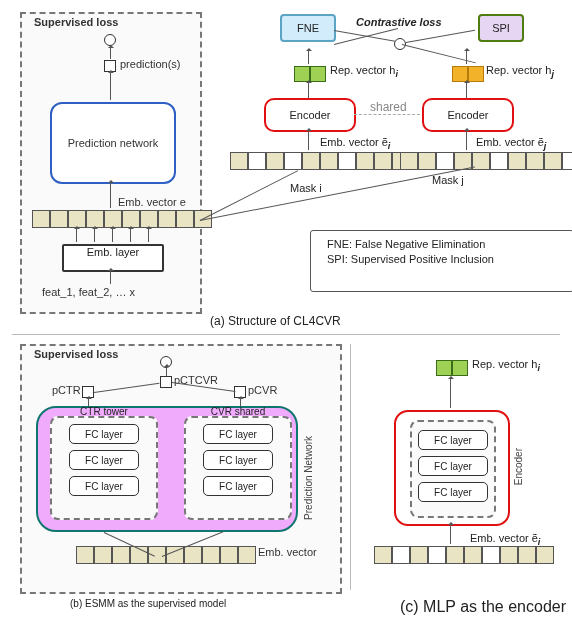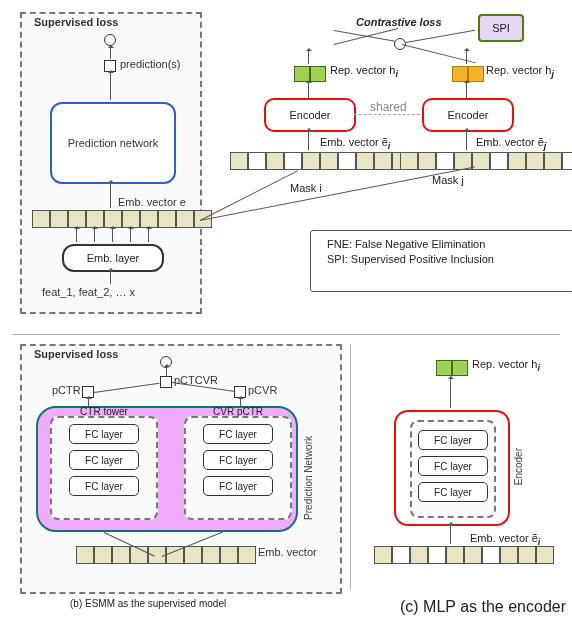--- a/index.html
+++ b/index.html
@@ -4,21 +4,21 @@
 <style>
   body{margin:0;font-family:Arial,Helvetica,sans-serif;font-size:11px;color:#222;background:#fff}
   .page{width:572px;height:622px;position:relative;background:#fff}
   
   .panel-a{position:absolute;left:20px;top:12px;width:178px;height:298px;border:2px dashed #777;background:#fafafa}
   .sup-title{position:absolute;left:12px;top:2px;font-weight:bold;color:#333}
   .circ{width:10px;height:10px;border:1.5px solid #333;border-radius:50%;background:#fff;position:absolute}
   .sq{width:10px;height:10px;border:1.5px solid #333;background:#fff;position:absolute}
   .lbl{position:absolute;font-size:11px;color:#333}
   .pred-box{position:absolute;left:28px;top:88px;width:122px;height:78px;border:2px solid #2d5fc4;border-radius:12px;background:#fff;display:flex;align-items:center;justify-content:center;text-align:center;color:#333}
-  .emb-layer-box{position:absolute;left:40px;top:230px;width:98px;height:24px;border:2px solid #333;border-radius:12px;background:#fff;display:flex;align-items:center;justify-content:center}
+  .emb-layer-box{position:absolute;left:40px;top:230px;width:98px;height:24px;border:2px solid #333;border-radius:2px;background:#fff;display:flex;align-items:flex-start;justify-content:center}
   
   .cells{position:absolute;display:flex}
   .cell{width:16px;height:16px;border:1px solid #555;background:#e8e4c4}
   .cell.w{background:#fff}
   .uparrow{position:absolute;width:0;height:16px;border-left:1.2px solid #555}
   .uparrow:after{content:"";position:absolute;top:-5px;left:-3px;border:3px solid transparent;border-bottom-color:#555}
   
   .fne-box{position:absolute;left:280px;top:14px;width:52px;height:24px;border:2px solid #5aa4c6;background:#d2ecfb;border-radius:4px;display:flex;align-items:center;justify-content:center}
   .spi-box{position:absolute;left:478px;top:14px;width:42px;height:24px;border:2px solid #4d7c0f;background:#e7d6f3;border-radius:4px;display:flex;align-items:center;justify-content:center}
   .cl-title{position:absolute;left:356px;top:16px;font-style:italic;font-weight:bold}
@@ -88,20 +88,23 @@
     <div class="uparrow" style="left:90px;top:214px;height:14px"></div>
     <div class="uparrow" style="left:108px;top:214px;height:14px"></div>
     <div class="uparrow" style="left:126px;top:214px;height:14px"></div>
     <div class="emb-layer-box">
         <span>Emb. layer</span>
       </div>
     <div class="uparrow" style="left:88px;top:256px;height:14px"></div>
     <div class="lbl" style="left:20px;top:272px"><span>feat_1, feat_2, …  x</span></div>
   </div>
 
+  <div class="fne-box">
+      <span>FNE</span>
+    </div>
   <div class="spi-box">
       <span>SPI</span>
     </div>
   <div class="cl-title">Contrastive loss</div>
   <div class="circ" style="left:394px;top:38px"></div>
 
   <div class="diag" style="left:334px;top:30px;width:62px;transform:rotate(10deg)"></div>
   <div class="diag" style="left:406px;top:42px;width:70px;transform:rotate(-10deg)"></div>
   <div class="diag" style="left:334px;top:44px;width:66px;transform:rotate(-14deg)"></div>
   <div class="diag" style="left:402px;top:44px;width:76px;transform:rotate(14deg)"></div>
@@ -167,20 +170,21 @@
   <div class="mask-lbl" style="left:432px;top:174px"><span>Mask j</span></div>
 
   <div class="diag" style="left:200px;top:220px;width:110px;transform:rotate(-27deg)"></div>
   <div class="diag" style="left:200px;top:220px;width:280px;transform:rotate(-11deg)"></div>
 
   <div class="legend-box">
     <div>FNE: False Negative Elimination</div>
     <div>SPI: Supervised Positive Inclusion</div>
   </div>
 
+  <div class="cap-a">(a) Structure of CL4CVR</div>
   <div class="hline"></div>
 
   <div class="panel-b">
     <div class="sup-title" style="left:12px;top:2px">Supervised loss</div>
     <div class="circ" style="left:138px;top:10px"></div>
 
     <div class="sq" style="left:60px;top:40px"></div>
     <div class="lbl" style="left:30px;top:38px">pCTR</div>
     <div class="sq" style="left:138px;top:30px"></div>
     <div class="lbl" style="left:152px;top:28px">pCTCVR</div>
@@ -193,21 +197,21 @@
     <div class="uparrow" style="left:218px;top:52px;height:10px"></div>
 
     <div class="pred-net-big">
       <div class="tower left">
         <div class="tower-lbl"><span>CTR tower</span></div>
         <div class="fc">FC layer</div>
         <div class="fc">FC layer</div>
         <div class="fc">FC layer</div>
       </div>
       <div class="tower right">
-        <div class="tower-lbl"><span>CVR pCTR</span></div>
+        <div class="tower-lbl"><span>CVR shared</span></div>
         <div class="fc">FC layer</div>
         <div class="fc">FC layer</div>
         <div class="fc">FC layer</div>
       </div>
       <div class="side-txt">Prediction Network</div>
     </div>
 
     <div class="cells" style="left:54px;top:200px">
       <div class="cell"></div>
         <div class="cell"></div>

